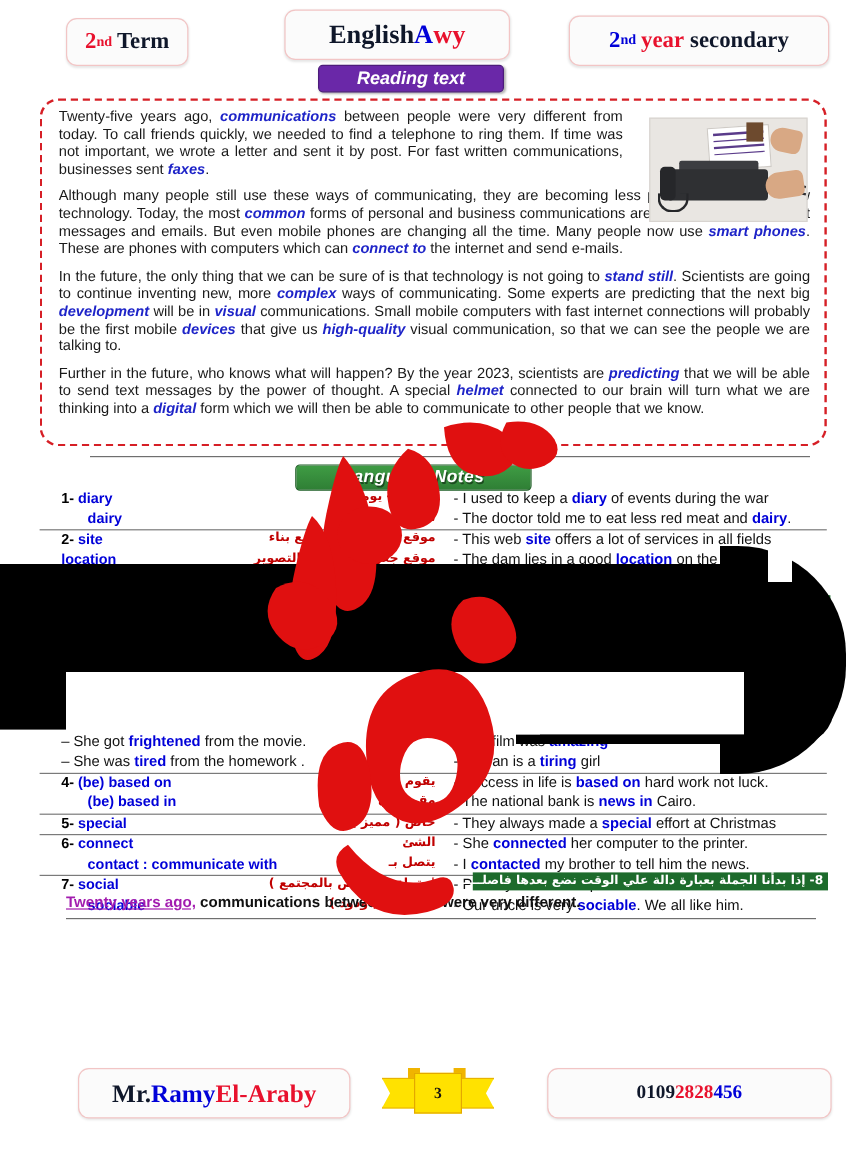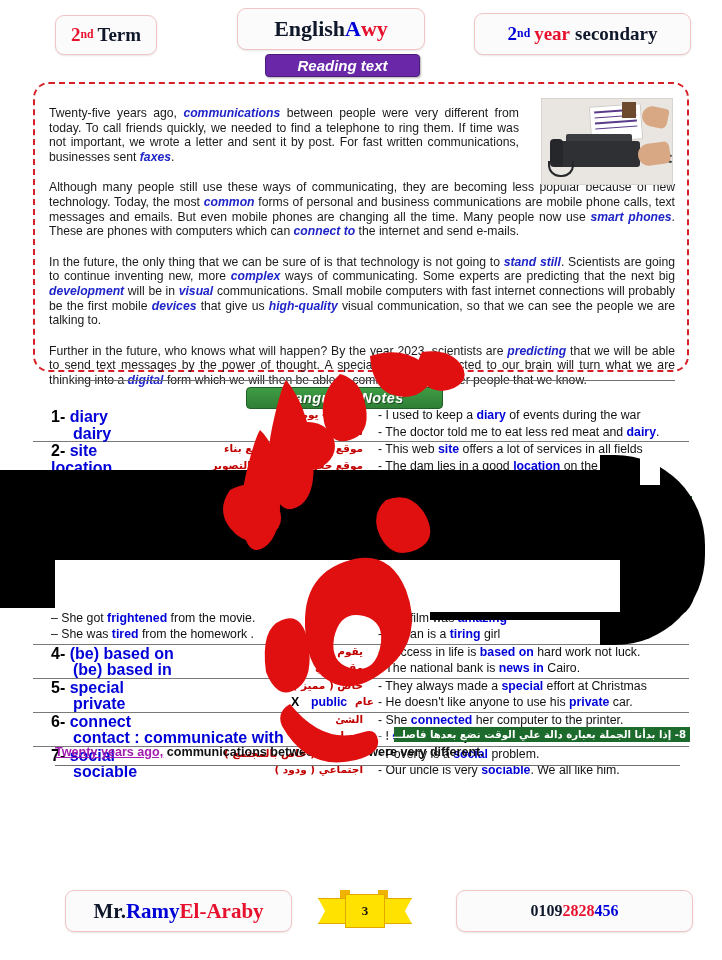--- a/index.html
+++ b/index.html
@@ -39,21 +39,21 @@
   .reading-box{
     position:absolute;left:33px;top:82px;width:656px;height:290px;
     border:2px dashed #d61f26;border-radius:16px;box-sizing:border-box;
     padding:6px 12px 6px 14px;
   }
   .stay-title{
     text-align:center;color:#e8112d;font-weight:bold;font-size:14.5px;
     margin:1px 0 4px 0;letter-spacing:.2px;
   }
   .para{
-    font-size:12.2px;line-height:14.6px;text-align:justify;margin:16px 0 8px 0;
+    font-size:12.2px;line-height:14.6px;text-align:justify;margin:0 0 8px 0;
     color:#1a1a1a;
   }
   .para:last-child{margin-bottom:0;}
   .para em{color:#1e24c8;font-style:italic;font-weight:bold;}
   .p1{width:470px;}
   .fax-img{
     position:absolute;right:14px;top:14px;width:130px;height:85px;
     background:#e9e6e2;border:1px solid #d8d4d0;overflow:hidden;
   }
   .fax-body{position:absolute;left:14px;top:42px;width:84px;height:26px;background:#2f3033;border-radius:3px;}
@@ -77,21 +77,21 @@
     text-shadow:1px 1px 0 rgba(0,0,0,.45);letter-spacing:.4px;
   }
   .hrule{position:absolute;height:0;border-top:1px solid #6f6f6f;}
   #rule-top{left:75px;top:380px;width:600px;}
   #rule-bottom{left:55px;top:765px;width:625px;}
 
   .notes{position:absolute;left:33px;top:408px;width:656px;height:350px;}
   .nrow{position:relative;width:100%;}
   .nrow.sep{border-bottom:1px solid #7a7a7a;}
   .nline{position:relative;height:16.5px;}
-  .c-en{position:absolute;left:18px;font-size:16px;font-weight:bold;color:#0000d8;white-space:nowrap;}
+  .c-en{position:absolute;left:18px;font-size:12px;font-weight:bold;color:#0000d8;white-space:nowrap;}
   .c-en.idx{left:18px;color:#000;}
   .c-en.idx b{color:#0000d8;}
   .c-en.ind{left:40px;}
   .c-ar{position:absolute;left:180px;width:150px;text-align:right;font-size:10.5px;
         color:#c00000;font-weight:bold;direction:rtl;white-space:nowrap;
         font-family:"DejaVu Sans",sans-serif;}
   .c-ex{position:absolute;left:345px;font-size:12.3px;color:#111;white-space:nowrap;}
   .c-ex b{color:#0000d8;}
   .c-ar2{position:absolute;left:560px;width:105px;text-align:right;font-size:10.5px;
          color:#c00000;font-weight:bold;direction:rtl;white-space:nowrap;
@@ -295,27 +295,20 @@
         <span class="c-ar">مقره في</span>
         <span class="c-ex">- The national bank is <b>news in</b> Cairo.</span>
       </div>
     </div>
 
     <div class="nrow sep">
       <div class="nline">
         <span class="c-en idx"><span>5-</span> <b>special</b></span>
         <span class="c-ar">خاص ( مميز )</span>
         <span class="c-ex">- They always made a <b>special</b> effort at Christmas</span>
-      </div>
-      <div class="nline">
-        <span class="c-en ind">private</span>
-        <span class="x-mark">X</span>
-        <span class="c-pub">public</span>
-        <span class="c-pub-ar">عام</span>
-        <span class="c-ex">- He doesn't like anyone to use his <b>private</b> car.</span>
       </div>
     </div>
 
     <div class="nrow sep">
       <div class="nline">
         <span class="c-en idx"><span>6-</span> <b>connect</b></span>
         <span class="c-ar">الشئ</span>
         <span class="c-ex">- She <b>connected</b> her computer to the printer.</span>
       </div>
       <div class="nline">

